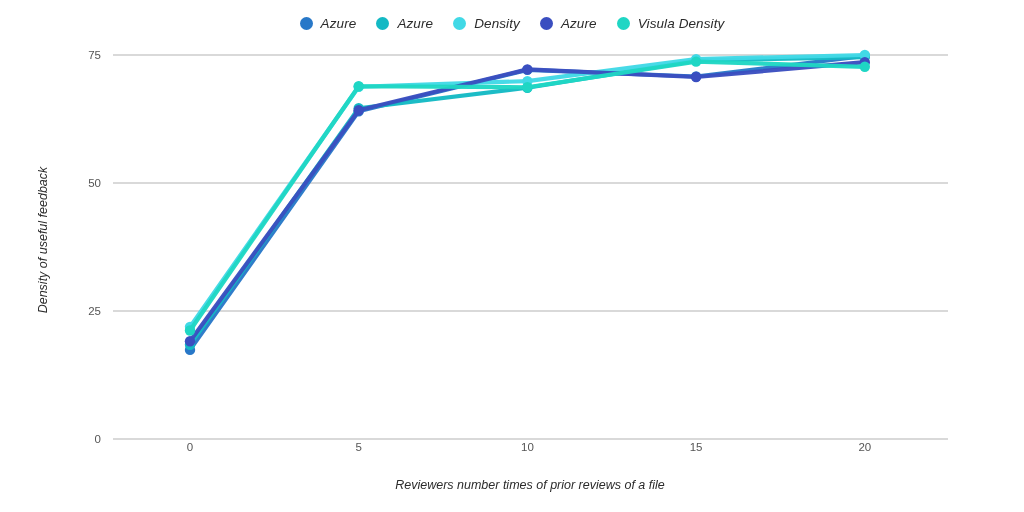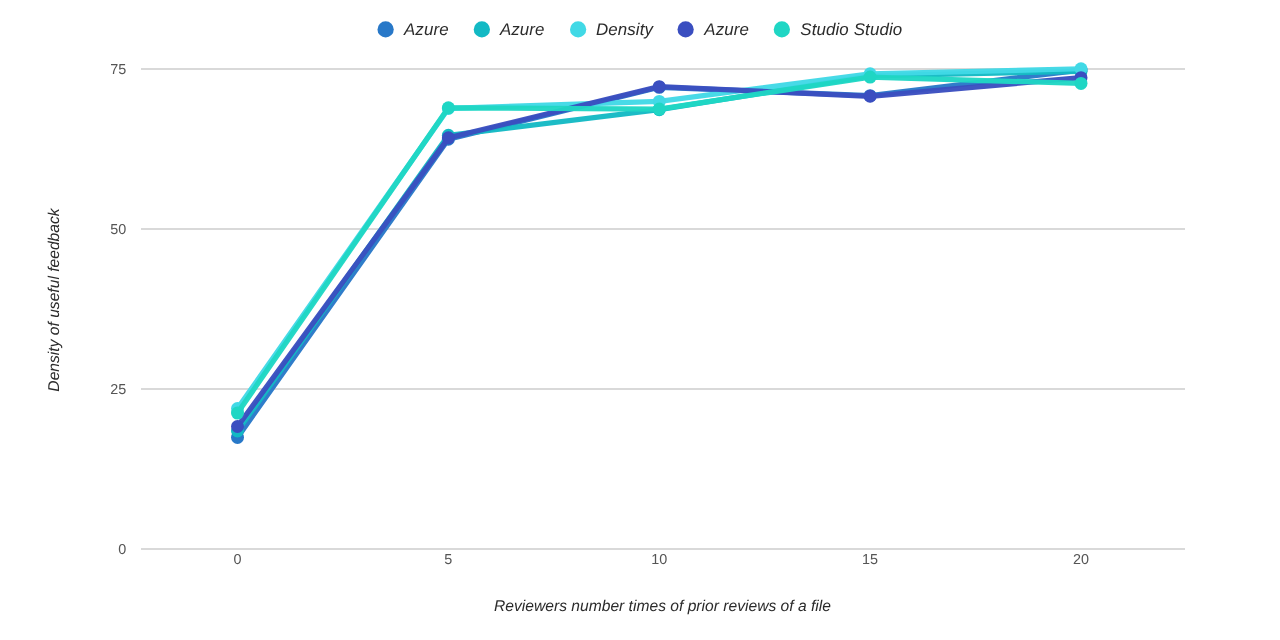--- a/index.html
+++ b/index.html
@@ -100,21 +100,21 @@
       <div class="legend-item">
         <span class="legend-swatch" style="background: rgb(65, 217, 230);"></span>
         <span class="legend-label">Density</span>
       </div>
       <div class="legend-item">
         <span class="legend-swatch" style="background: rgb(58, 78, 192);"></span>
         <span class="legend-label">Azure</span>
       </div>
       <div class="legend-item">
         <span class="legend-swatch" style="background: rgb(31, 214, 196);"></span>
-        <span class="legend-label">Studio Studio</span>
+        <span class="legend-label">Visula Density</span>
       </div>
     </div>
 
   <svg id="plot-svg" viewBox="0 0 1024 512">
     <g id="grid-group">
         <line x1="113" y1="439" x2="948" y2="439" class="gridline"></line>
         <line x1="113" y1="311" x2="948" y2="311" class="gridline"></line>
         <line x1="113" y1="183" x2="948" y2="183" class="gridline"></line>
         <line x1="113" y1="55" x2="948" y2="55" class="gridline"></line>
       </g>

